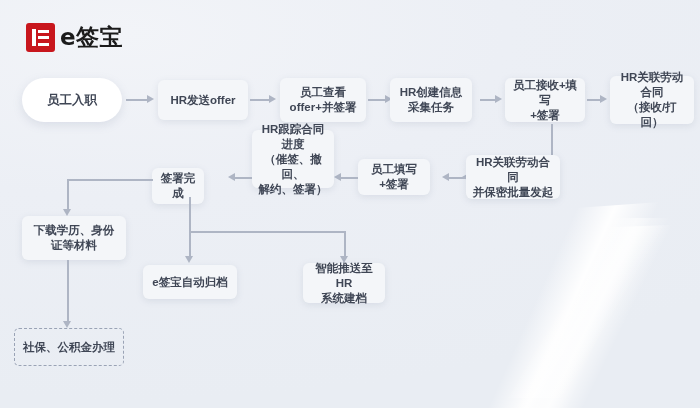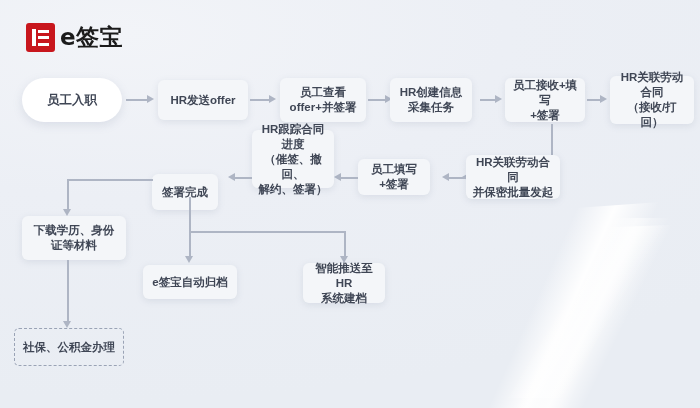--- a/index.html
+++ b/index.html
@@ -127,21 +127,21 @@
   <div class="line h" style="left:338px;top:177px;width:20px;"></div>
   <div class="arrow left" style="left:334px;top:173px;"></div>
 
   <div class="node" style="left:252px;top:130px;width:82px;height:58px;white-space:pre-line;">HR跟踪合同进度
 （催签、撤回、
 解约、签署）</div>
 
   <div class="line h" style="left:232px;top:177px;width:20px;"></div>
   <div class="arrow left" style="left:228px;top:173px;"></div>
 
-  <div class="node" style="left:152px;top:174px;width:66px;height:36px;">签署完成</div>
+  <div class="node" style="left:152px;top:168px;width:52px;height:36px;">签署完成</div>
 
   <div class="line h" style="left:67px;top:179px;width:86px;"></div>
   <div class="line v" style="left:67px;top:179px;height:32px;"></div>
   <div class="arrow down" style="left:63px;top:209px;"></div>
 
   <div class="line v" style="left:189px;top:197px;height:35px;"></div>
   <div class="line h" style="left:189px;top:231px;width:156px;"></div>
   <div class="line v" style="left:189px;top:231px;height:27px;"></div>
   <div class="arrow down" style="left:185px;top:256px;"></div>
   <div class="line v" style="left:344px;top:231px;height:27px;"></div>

